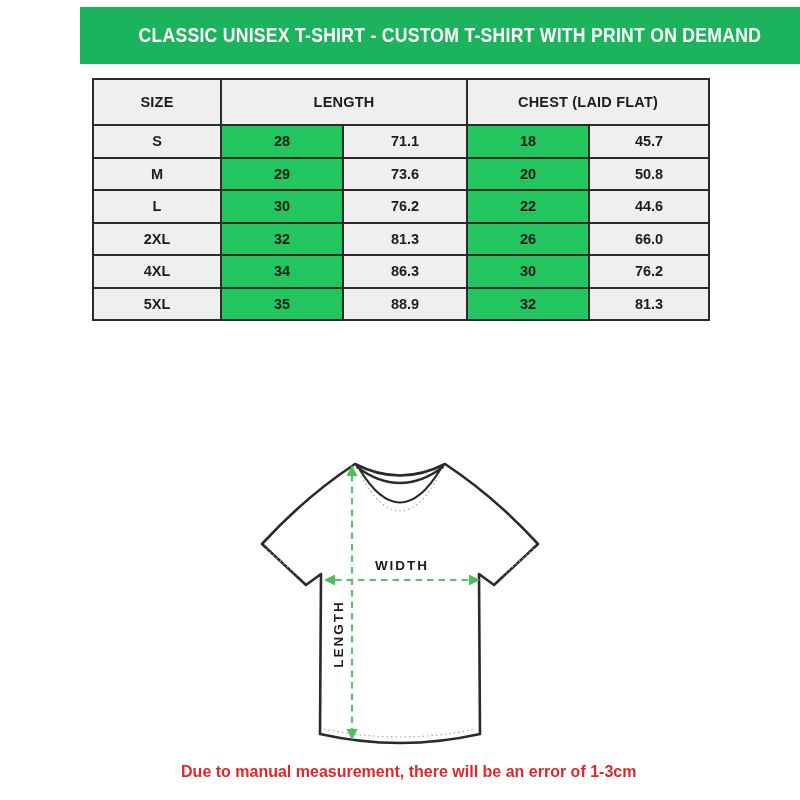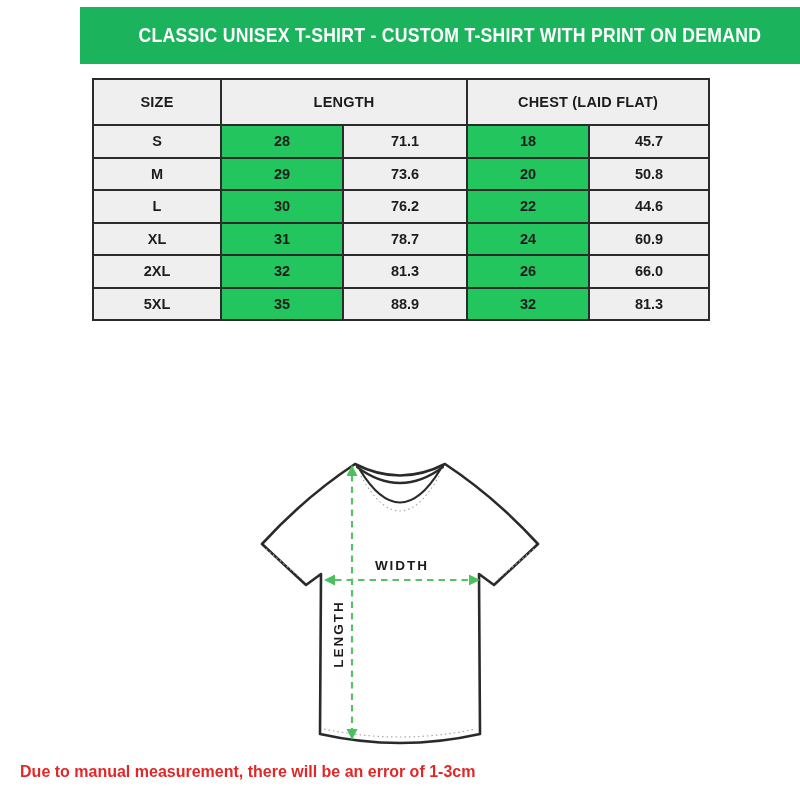--- a/index.html
+++ b/index.html
@@ -71,22 +71,21 @@
     font-size: 13.5px;
     letter-spacing: 2px;
     fill: #1c1c1c;
   }
 
   
   .note {
     position: absolute;
     left: 0; top: 762px;
     width: 643px;
-    text-align: left;
-    margin-left: 13px;
+    text-align: right;
   }
   .note .note-text {
     display: inline-block;
     color: #e12727;
     font-weight: bold;
     font-size: 16.5px;
     white-space: nowrap;
     transform: scaleX(0.97);
   }
 </style>
@@ -129,32 +128,32 @@
         <td class="c-cm">50.8</td>
       </tr>
       <tr>
         <td class="c-size">L</td>
         <td class="c-in">30</td>
         <td class="c-cm">76.2</td>
         <td class="c-in">22</td>
         <td class="c-cm">44.6</td>
       </tr>
       <tr>
-        <td class="c-size">XL</td>
-        <td class="c-in">31</td>
-        <td class="c-cm">78.7</td>
-        <td class="c-in">24</td>
-        <td class="c-cm">60.9</td>
-      </tr>
-      <tr>
         <td class="c-size">2XL</td>
         <td class="c-in">32</td>
         <td class="c-cm">81.3</td>
         <td class="c-in">26</td>
         <td class="c-cm">66.0</td>
+      </tr>
+      <tr>
+        <td class="c-size">4XL</td>
+        <td class="c-in">34</td>
+        <td class="c-cm">86.3</td>
+        <td class="c-in">30</td>
+        <td class="c-cm">76.2</td>
       </tr>
       <tr>
         <td class="c-size">5XL</td>
         <td class="c-in">35</td>
         <td class="c-cm">88.9</td>
         <td class="c-in">32</td>
         <td class="c-cm">81.3</td>
       </tr>
     </tbody>
   </table>

